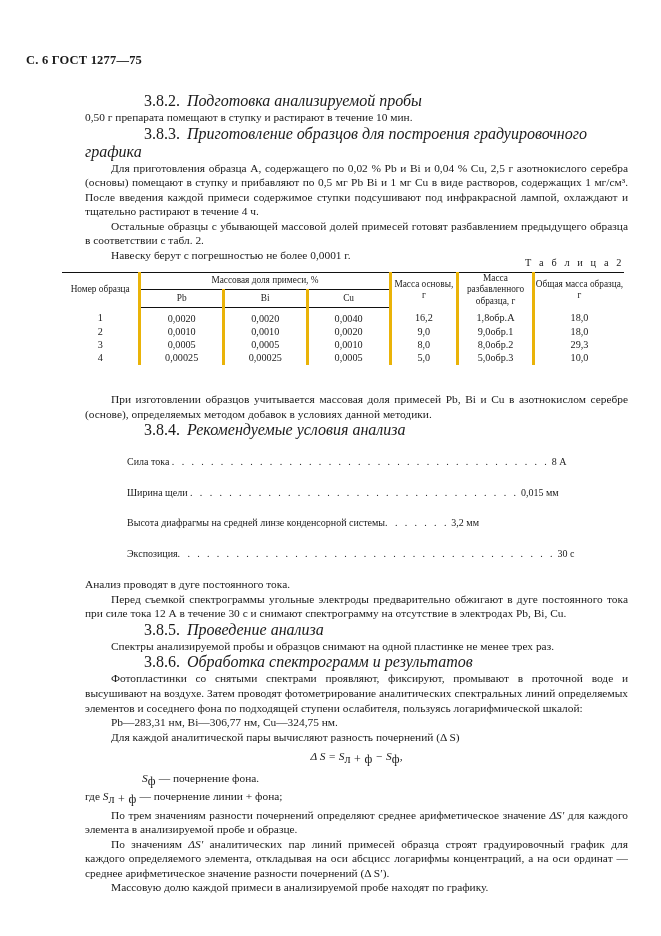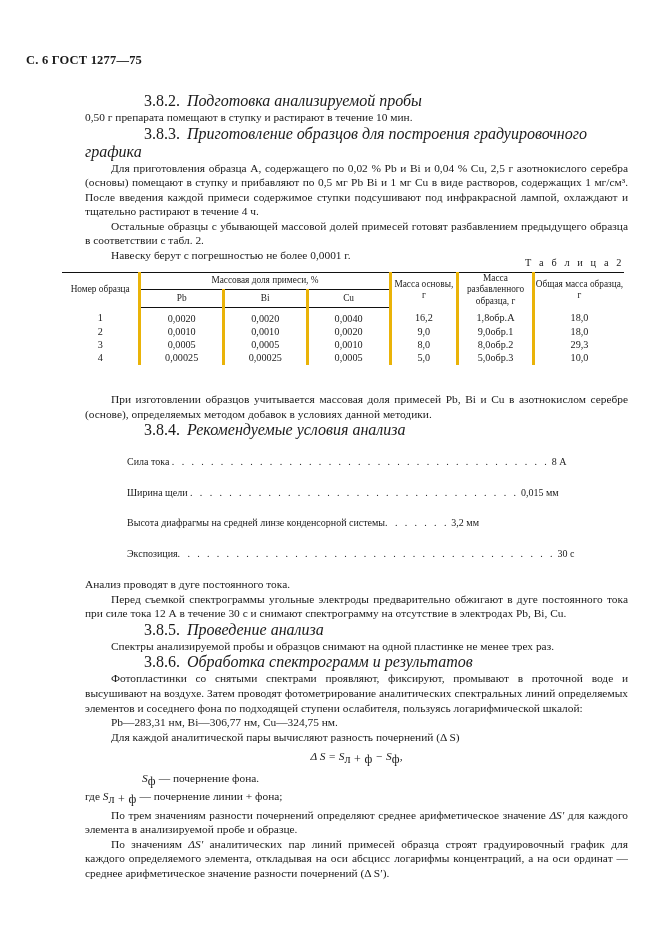--- a/index.html
+++ b/index.html
@@ -287,15 +287,16 @@
     <p class="formula"><span class="up">Δ S</span>&nbsp;<span>=</span>&nbsp;<span>S</span><sub class="f">л + ф</sub>&nbsp;<span>−</span>&nbsp;<span>S</span><sub class="f">ф</sub><span>,</span></p>
 
     <p class="where-line second"><span class="ital">S</span><sub class="f">ф</sub>&nbsp;<span>— почернение фона.</span></p>
 
     <p class="where-line"><span>где</span>&nbsp;<span class="ital">S</span><sub class="f">л + ф</sub>&nbsp;<span>— почернение линии + фона;</span></p>
 
     <p class="para indent"><span>По трем значениям разности почернений определяют среднее арифметическое значение </span><span class="ital">ΔS′</span><span> для каждого элемента в анализируемой пробе и образце.</span></p>
 
     <p class="para indent"><span>По значениям </span><span class="ital">ΔS′</span><span> аналитических пар линий примесей образца строят градуировочный график для каждого определяемого элемента, откладывая на оси абсцисс логарифмы концентраций, а на оси ординат — среднее арифметическое значение разности почернений (Δ S′).</span></p>
 
+    <p class="para indent">Массовую долю каждой примеси в анализируемой пробе находят по графику.</p>
   </div>
 
 </div>
 
 </body></html>

